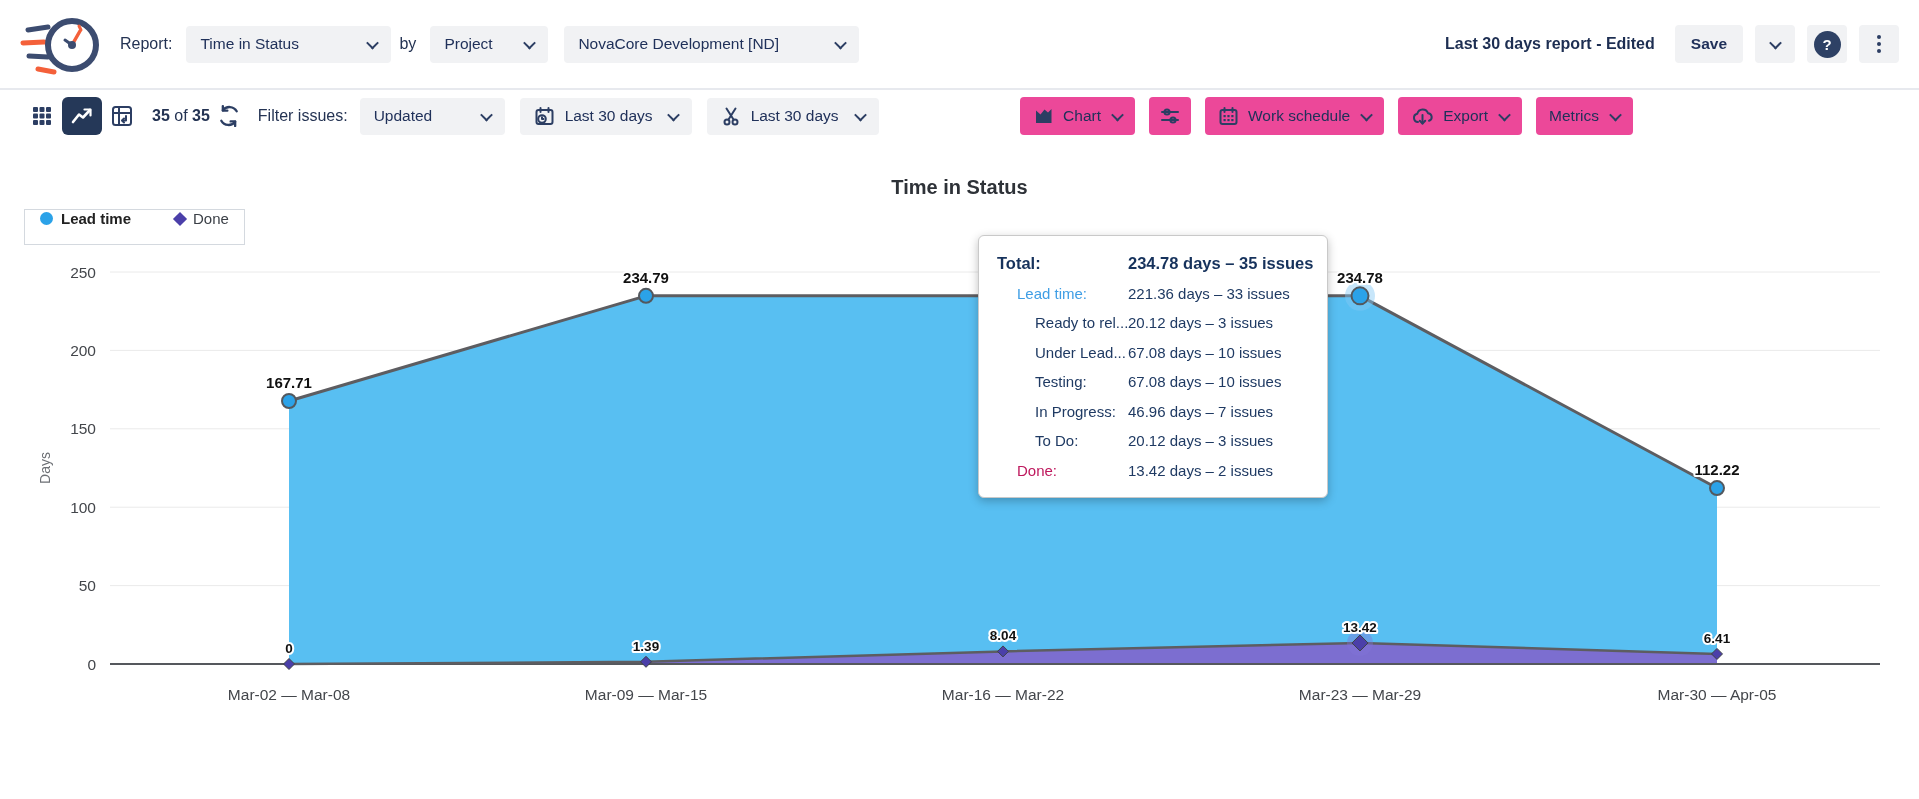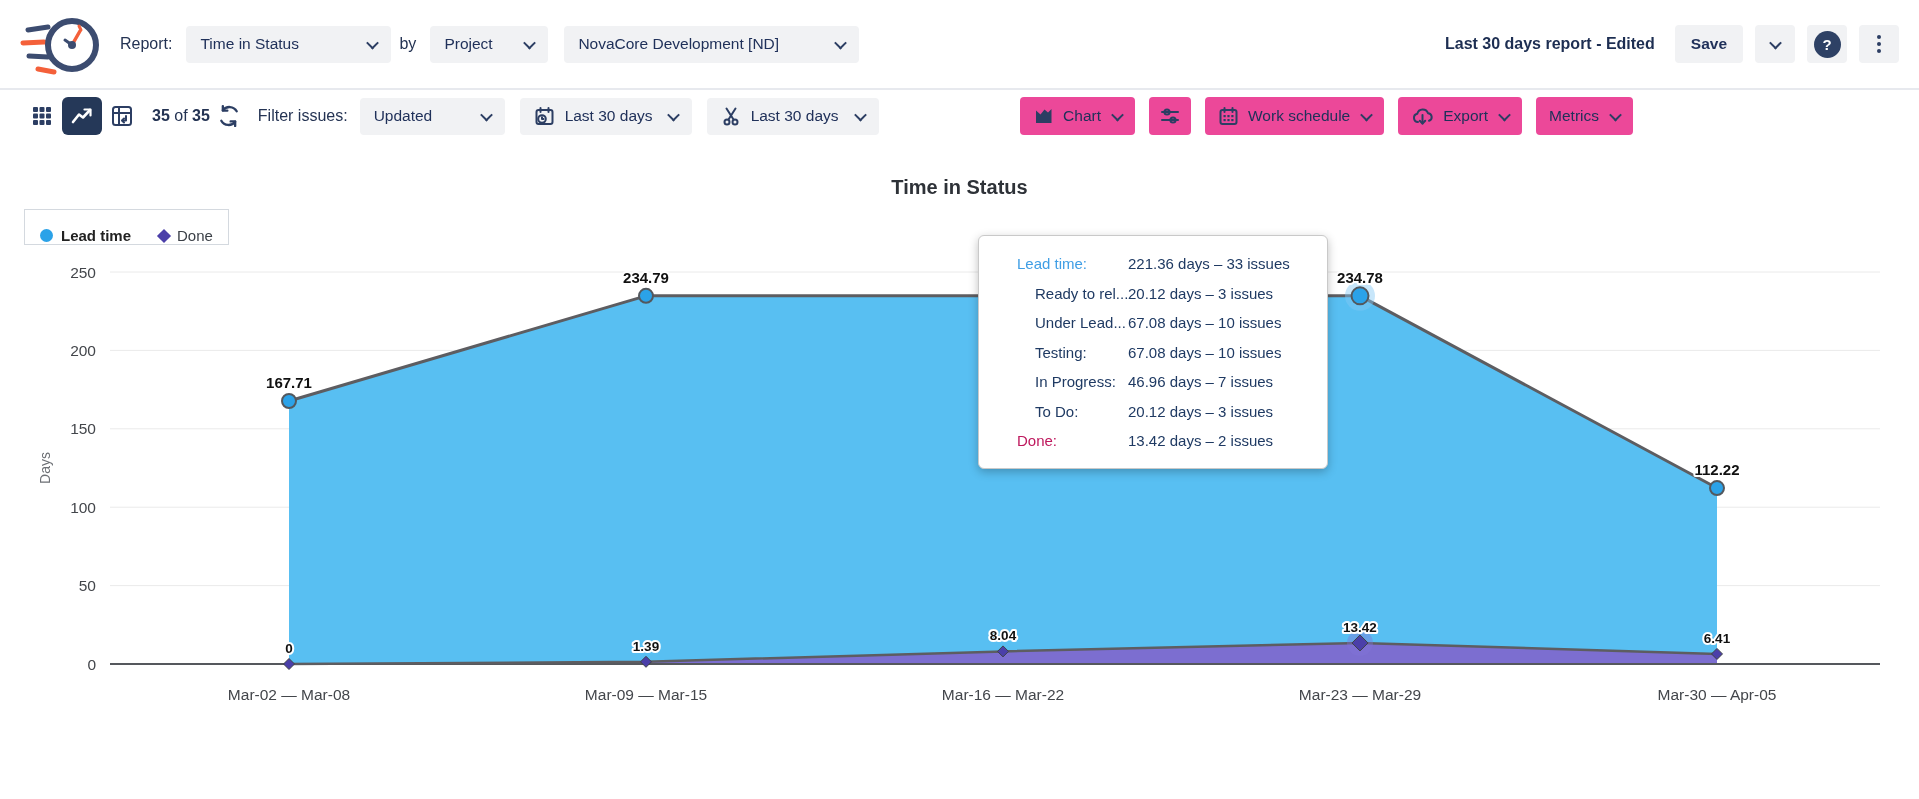--- a/index.html
+++ b/index.html
@@ -45,21 +45,21 @@
   .w-trim{width:172px;margin-left:15px;}
   .tright{margin-left:auto;display:flex;align-items:center;gap:14px;}
   .tbtn{background:#ec4899;border-radius:4px;height:38px;display:flex;align-items:center;padding:0 13px;
         font-size:15.5px;color:#20315a;cursor:pointer;box-sizing:border-box;}
   .tbtn .txt{margin-left:9px;}
   .tbtn.iconly{width:42px;justify-content:center;padding:0;}
 
   
   .chart-title{position:absolute;left:0;top:176px;width:1919px;text-align:center;font-size:20px;font-weight:700;color:#2e3238;}
   .legend{position:absolute;left:24px;top:209px;height:36px;background:#fff;border:1px solid #d4d9df;
-          display:flex;align-items:flex-end;gap:28px;padding:0 15px;box-sizing:border-box;}
+          display:flex;align-items:flex-start;gap:44px;padding:0 15px;box-sizing:border-box;}
   .lg-item{display:flex;align-items:center;gap:8px;font-size:15px;color:#3a3f46;}
   .lg-item:first-child{font-weight:700;color:#222;}
   .lg-marker.circle{width:13px;height:13px;border-radius:50%;}
   .lg-marker.diamond{width:10px;height:10px;transform:rotate(45deg);}
   #chart-svg{position:absolute;left:0;top:240px;}
 
   
   .tooltip{position:absolute;left:978px;top:235px;width:350px;box-sizing:border-box;background:#fff;
            border:1px solid #c9c9c9;border-radius:6px;box-shadow:0 3px 10px rgba(0,0,0,0.25);
            padding:13px 10px 12px 10px;z-index:5;}
@@ -291,20 +291,24 @@
       <text x="1360" y="282.86496" text-anchor="middle" font-size="15" font-weight="bold" fill="#111" stroke="#ffffff" stroke-width="4" paint-order="stroke" stroke-linejoin="round">234.78</text>
       <text x="1717" y="475.03904" text-anchor="middle" font-size="15" font-weight="bold" fill="#111" stroke="#ffffff" stroke-width="4" paint-order="stroke" stroke-linejoin="round">112.22</text>
       <text x="289" y="653" text-anchor="middle" font-size="13.5" font-weight="bold" fill="#111" stroke="#ffffff" stroke-width="4" paint-order="stroke" stroke-linejoin="round">0</text>
       <text x="646" y="650.82048" text-anchor="middle" font-size="13.5" font-weight="bold" fill="#111" stroke="#ffffff" stroke-width="4" paint-order="stroke" stroke-linejoin="round">1.39</text>
       <text x="1003" y="640.39328" text-anchor="middle" font-size="13.5" font-weight="bold" fill="#111" stroke="#ffffff" stroke-width="4" paint-order="stroke" stroke-linejoin="round">8.04</text>
       <text x="1360" y="631.95744" text-anchor="middle" font-size="13.5" font-weight="bold" fill="#111" stroke="#ffffff" stroke-width="4" paint-order="stroke" stroke-linejoin="round">13.42</text>
       <text x="1717" y="642.94912" text-anchor="middle" font-size="13.5" font-weight="bold" fill="#111" stroke="#ffffff" stroke-width="4" paint-order="stroke" stroke-linejoin="round">6.41</text>
     </svg>
 
   <div class="tooltip" id="tooltip">
+      <div class="tt-row kind-total">
+        <span class="tt-label">Total:</span>
+        <span class="tt-value">234.78 days – 35 issues</span>
+      </div>
       <div class="tt-row kind-lead">
         <span class="tt-label">Lead time:</span>
         <span class="tt-value">221.36 days – 33 issues</span>
       </div>
       <div class="tt-row kind-status">
         <span class="tt-label">Ready to rel...</span>
         <span class="tt-value">20.12 days – 3 issues</span>
       </div>
       <div class="tt-row kind-status">
         <span class="tt-label">Under Lead...</span>

